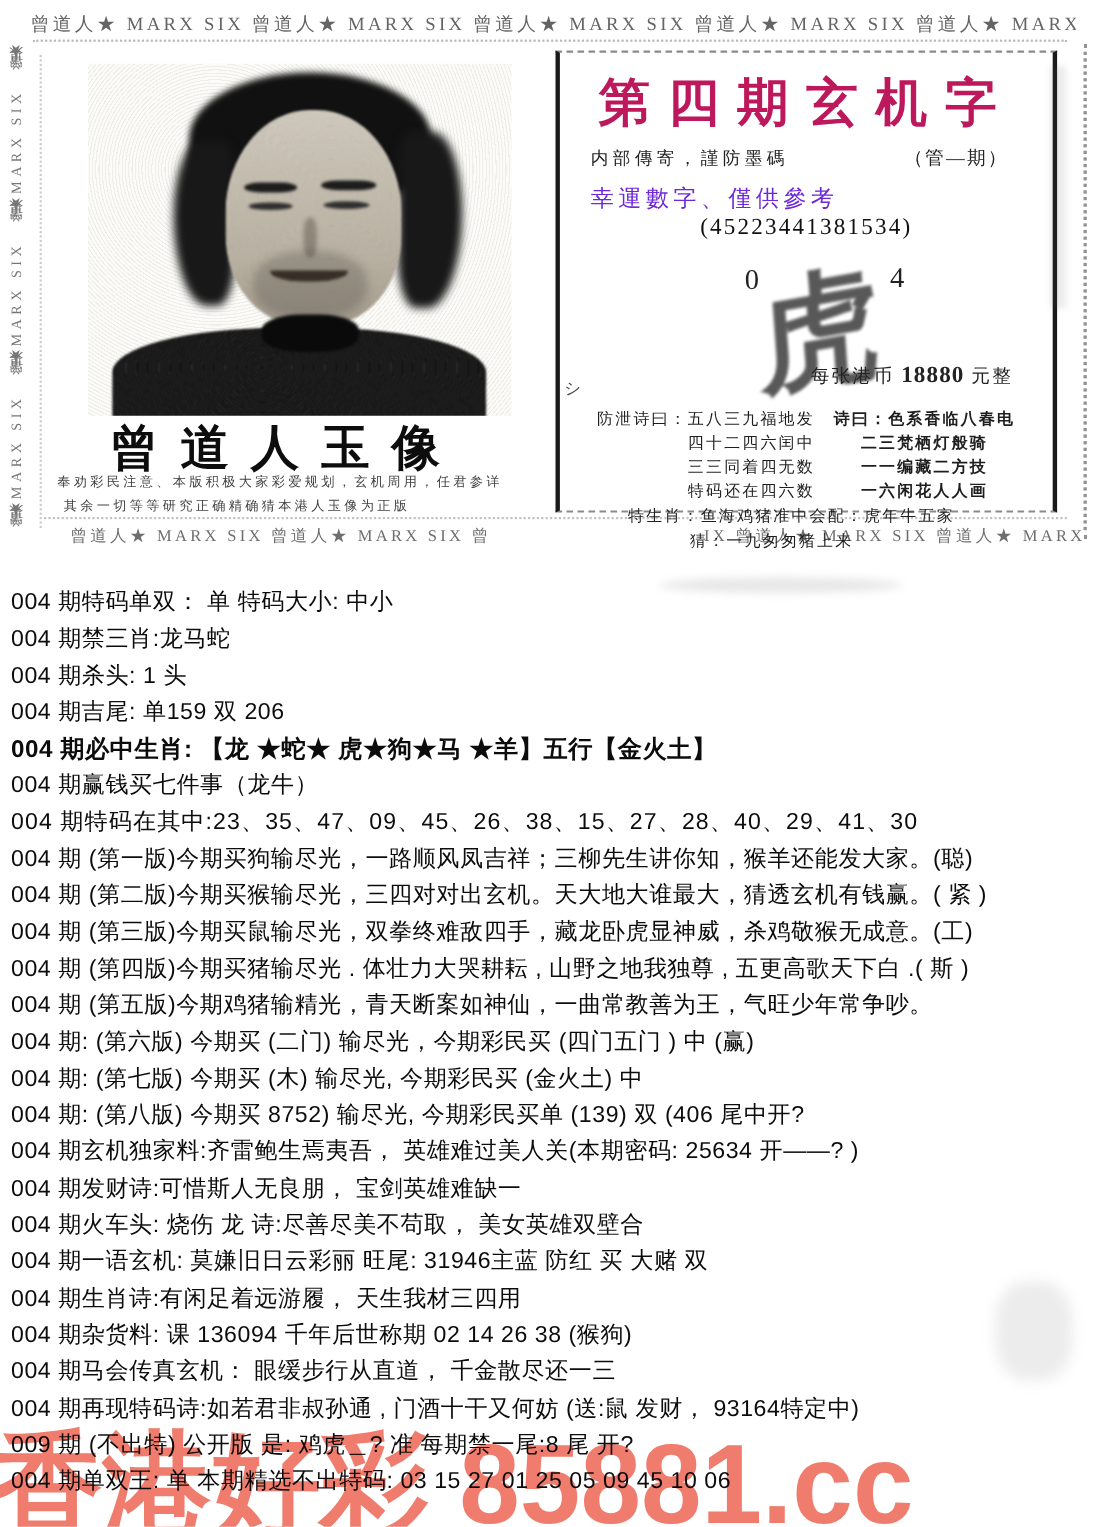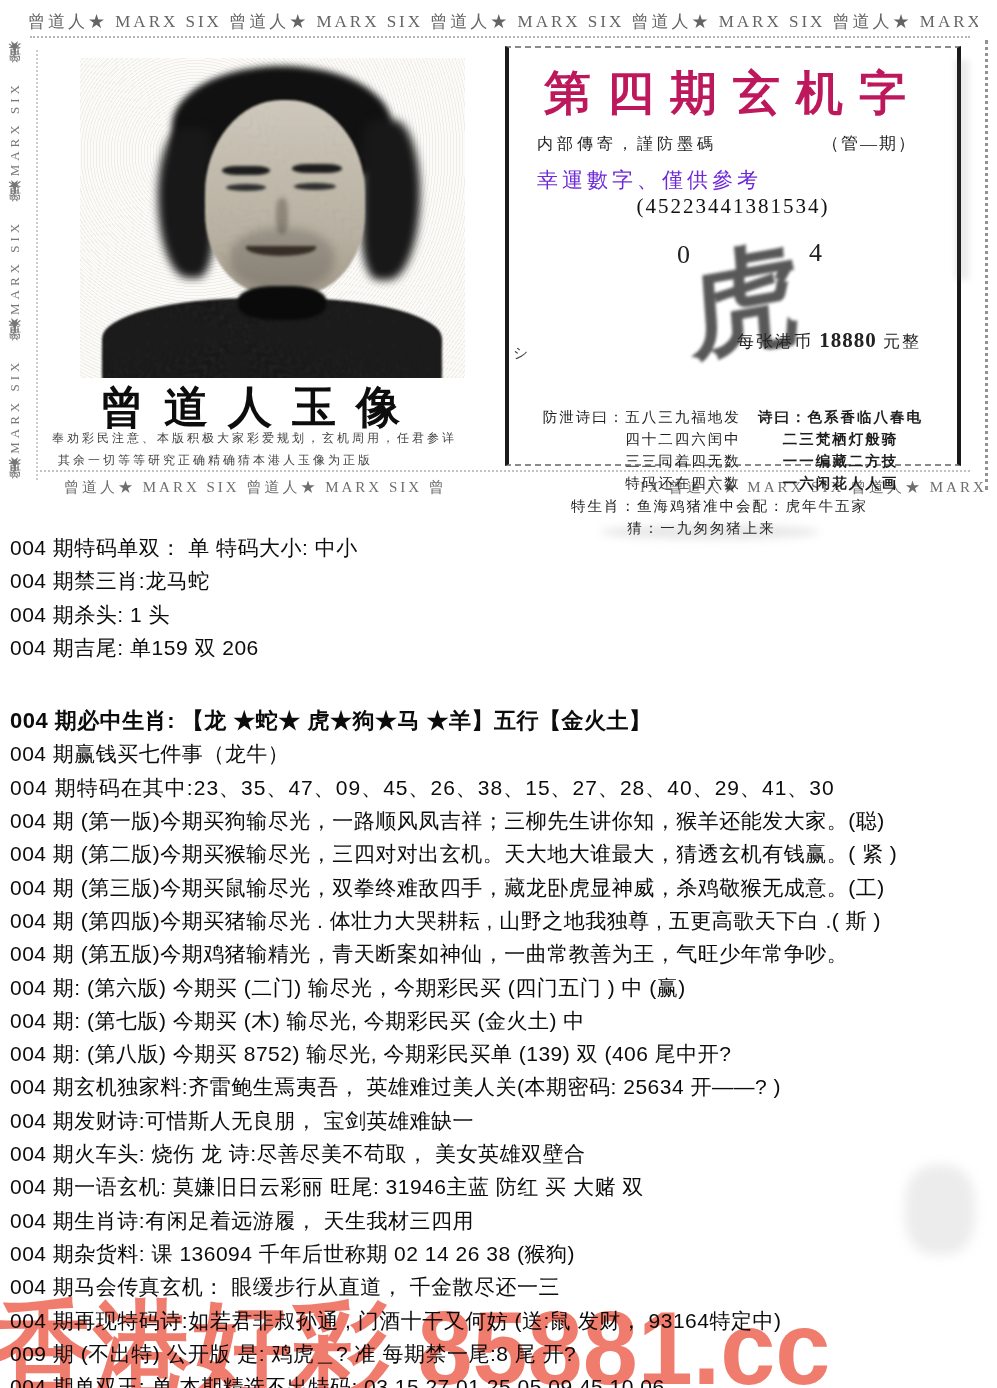--- a/index.html
+++ b/index.html
@@ -131,35 +131,35 @@
     color:#3c3c3c;transform:rotate(-10deg) skewX(-6deg);filter:blur(1.6px);opacity:.85;
   }
   .panel-price{position:absolute;right:36px;top:280px;font-family:"Liberation Serif",serif;font-size:17px;letter-spacing:2px;color:#222;filter:blur(.5px);}
   .panel-price b{font-size:21px;letter-spacing:1px;margin-top:45px;}
   .panel-smudge{position:absolute;left:4px;top:296px;font-size:15px;color:#444;filter:blur(.6px);}
   .poems{
     position:absolute;left:20px;top:322px;width:405px;
     font-family:"Liberation Serif",serif;font-size:14.5px;letter-spacing:2px;
     color:#1e1e1e;filter:blur(.55px);line-height:22px;
   }
-  .poem-cols{display:flex;margin-top:36px;}
+  .poem-cols{display:flex;}
   .poem-col{white-space:nowrap;}
   .poem-col.left{width:215px;text-align:right;padding-right:6px;}
   .poem-col.right{width:190px;text-align:center;font-weight:bold;}
   .poem-foot{display:flex;margin-top:1px;padding:0 4px 0 42px;white-space:nowrap;}
   .poem-foot2{text-align:center;margin-left:-60px;white-space:nowrap;}
 
   
   .main-list{
     left:10px;top:531px;width:985px;
     font-size:21px;line-height:33.3px;color:#0c0c0c;
     white-space:nowrap;
   }
   .main-list .line{height:33.3px;overflow:hidden;letter-spacing:.5px;}
-  .main-list .line:nth-child(5){font-weight:bold;font-size:22px;margin-top:40px;}
+  .main-list .line:nth-child(5){font-weight:bold;font-size:22px;}
   .main-list .line:nth-child(7){letter-spacing:1px;}
 
   
   .watermark{
     left:-6px;top:1284px;width:1010px;
     font-size:99px;font-weight:bold;letter-spacing:0px;
     color:rgba(233,78,58,.74);
     mix-blend-mode:multiply;
     white-space:nowrap;transform:scaleY(1.04);
     filter:blur(.3px);

